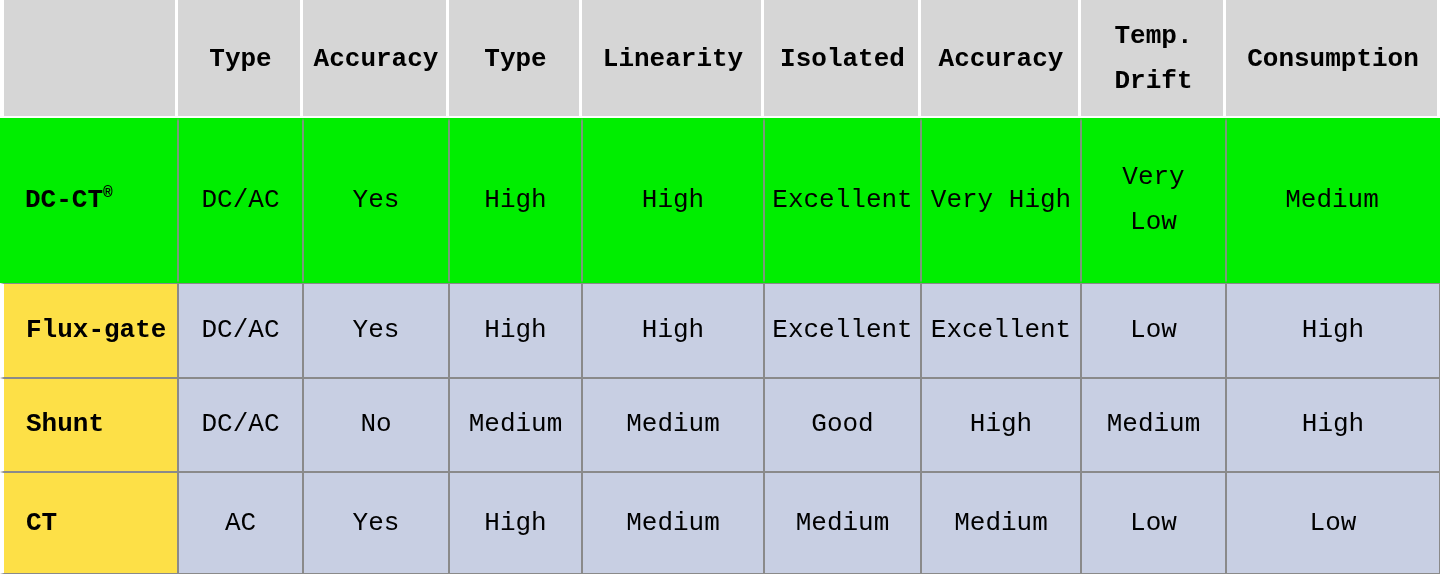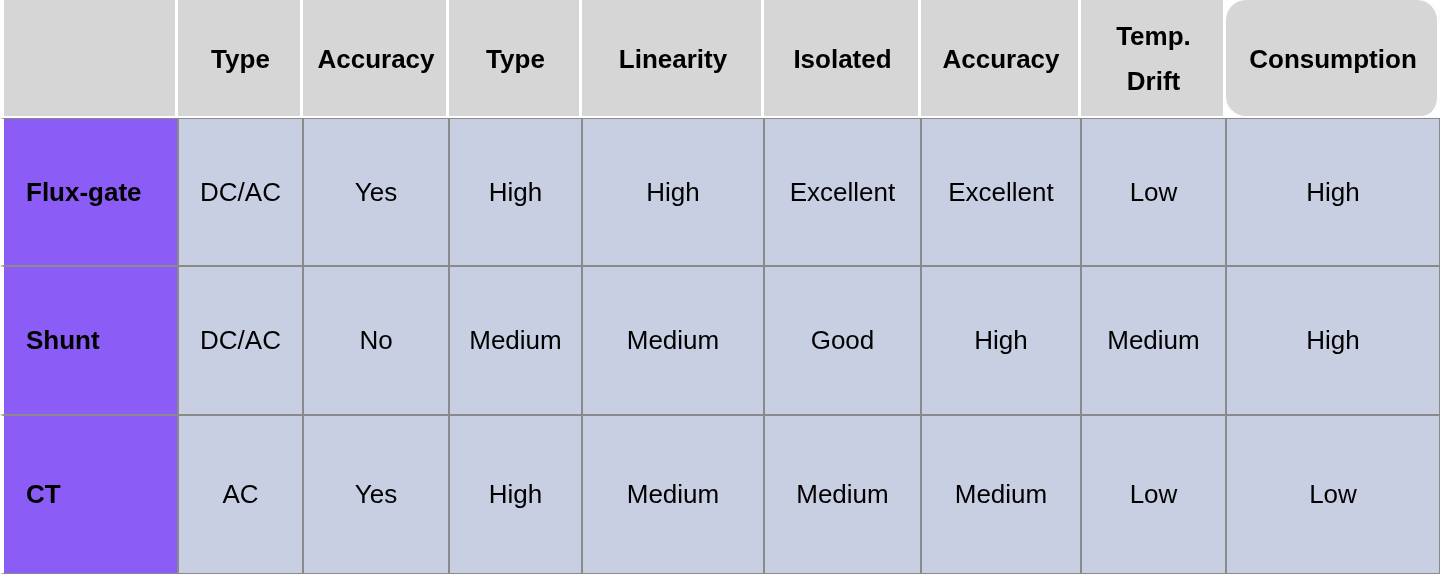--- a/index.html
+++ b/index.html
@@ -13,20 +13,21 @@
     height: 574px;
     overflow: hidden;
     font-family: "Liberation Sans", sans-serif;
   }
 
   #table-wrap {
     position: relative;
     width: 1440px;
     height: 536px;
     box-sizing: border-box;
+    font-family: Liberation Mono, monospace;
   }
 
   table.comparison {
     border-collapse: separate;
     border-spacing: 0;
     table-layout: fixed;
     width: 1440px;
     height: 574px;
     margin: 0;
   }
@@ -61,21 +62,20 @@
   thead th.h-name {
     box-shadow:
       inset 4px 0 0 0 #ffffff,
       inset -3px 0 0 0 #ffffff,
       inset 0 -2px 0 0 #ffffff;
   }
   thead th.h-last {
     box-shadow:
       inset -3px 0 0 0 #ffffff,
       inset 0 -2px 0 0 #ffffff;
-    border-radius: 20px;
   }
 
   
   tbody td {
     font-size: 26px;
     line-height: 45px;
     text-align: center;
     vertical-align: middle;
     color: #000000;
     padding: 0 4px;
@@ -83,21 +83,21 @@
     border-right: 1px solid #8a8a8a;
     border-bottom: 1px solid #8a8a8a;
     border-left: 1px solid #8a8a8a;
   }
 
   
   tbody td.name-cell {
     font-weight: bold;
     text-align: left;
     padding-left: 22px;
-    background: #8b5cf6;
+    background: #fde047;
     border-left: 4px solid #ffffff;
     border-right: 1px solid #8a8a8a;
   }
 
   
   tr.band-dark  td.data-cell { background: #c8cfe3; }
   tr.band-light td.data-cell { background: #e5e8f3; }
 
   
   tr.row-highlight td {
@@ -162,20 +162,34 @@
         <th>
             <span class="stacked-line">Temp.</span>
             <span class="stacked-line">Drift</span>
           </th>
         <th class="h-last">Consumption</th>
       </tr>
     </thead>
 
     <tbody>
 
+      <tr class="row-highlight">
+        <td class="name-cell"><span>DC-CT</span><span class="reg">®</span></td>
+        <td class="data-cell">DC/AC</td>
+        <td class="data-cell">Yes</td>
+        <td class="data-cell">High</td>
+        <td class="data-cell">High</td>
+        <td class="data-cell">Excellent</td>
+        <td class="data-cell">Very High</td>
+        <td class="data-cell">
+            <span class="stacked-line">Very</span>
+            <span class="stacked-line">Low</span>
+          </td>
+        <td class="data-cell last-cell">Medium</td>
+      </tr>
 
       <tr class="data-row band-dark">
         <td class="name-cell">Flux-gate</td>
         <td class="data-cell">DC/AC</td>
         <td class="data-cell">Yes</td>
         <td class="data-cell">High</td>
         <td class="data-cell">High</td>
         <td class="data-cell">Excellent</td>
         <td class="data-cell">Excellent</td>
         <td class="data-cell">Low</td>

